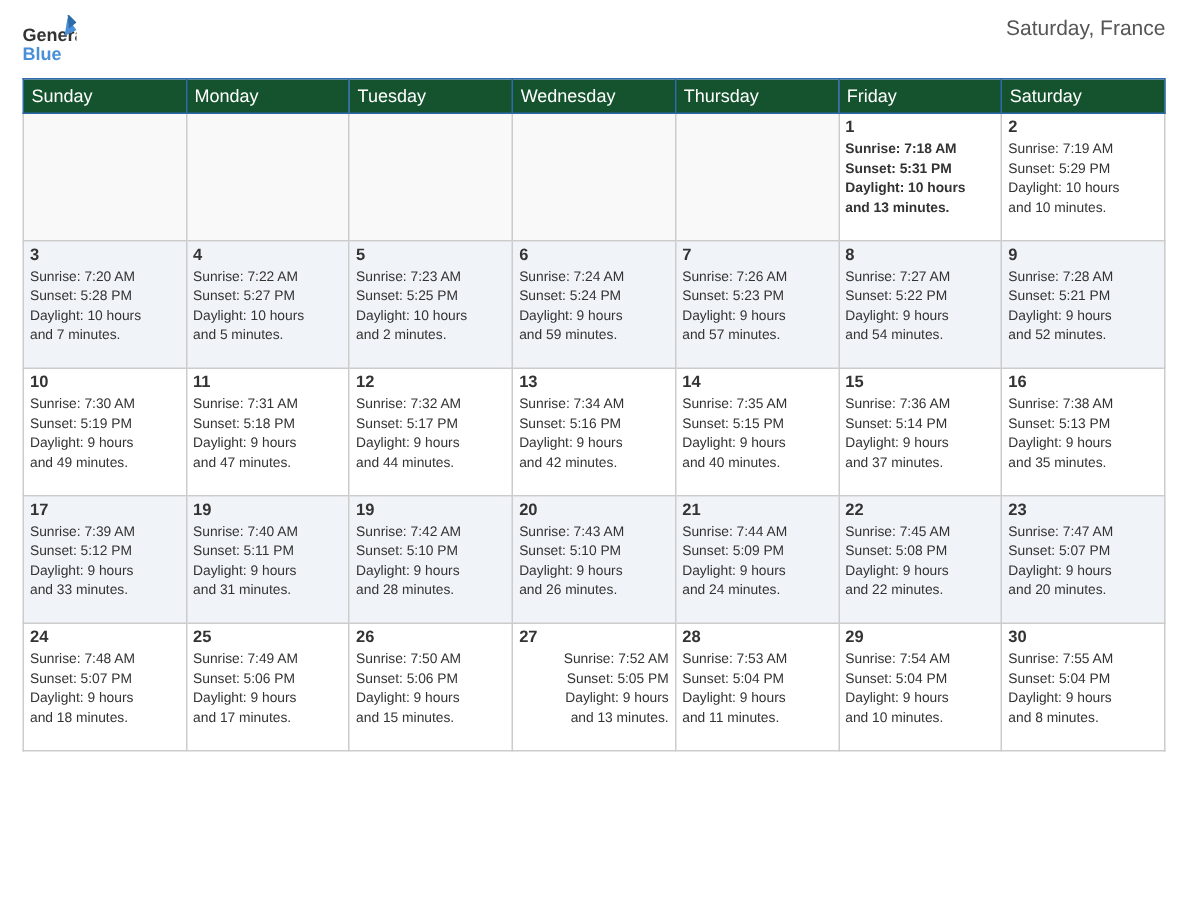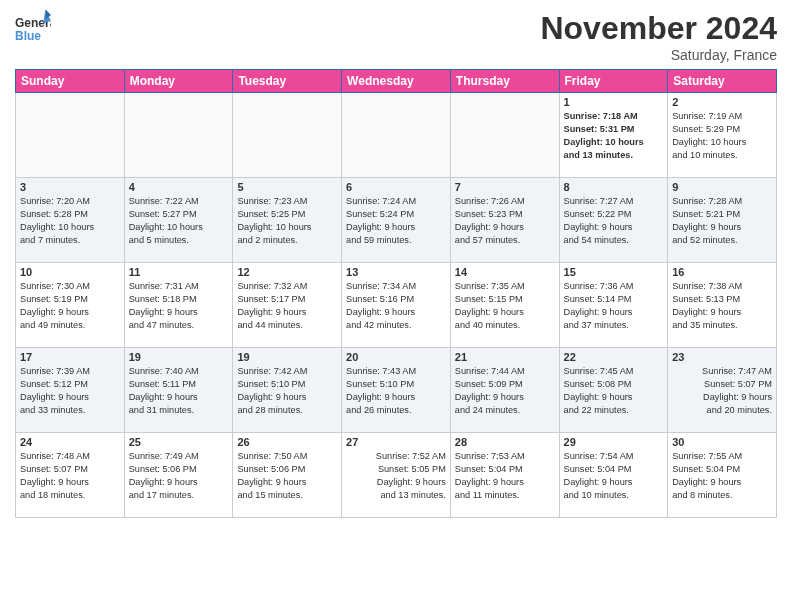--- a/index.html
+++ b/index.html
@@ -38,24 +38,24 @@
     .location {
       font-size: 14px;
       color: #555;
     }
     .calendar-table {
       width: 100%;
       border-collapse: collapse;
       table-layout: fixed;
     }
     .calendar-table th {
-      background: #ec4899;
+      background: #14532d;
       color: #fff;
       font-size: 12px;
-      font-weight: bold;
+      font-weight: normal;
       padding: 4px 5px;
       border: 1px solid #2e6aad;
       text-align: left;
     }
     .calendar-table td {
       border: 1px solid #ccc;
       vertical-align: top;
       padding: 3px 4px;
       font-size: 9.5px;
       color: #333;
@@ -90,21 +90,20 @@
   <div style="display:flex;align-items:center;gap:2px;">
     <svg width="36" height="36" viewBox="0 0 36 36" xmlns="http://www.w3.org/2000/svg">
       <text x="0" y="17" font-size="12" font-weight="bold" fill="#333" font-family="Arial">General</text>
       <text x="0" y="30" font-size="12" font-weight="bold" fill="#4a90d9" font-family="Arial">Blue</text>
       <polygon points="30,2 36,10 28,14" fill="#4a90d9"></polygon>
       <polygon points="34,0 40,6 35,10" fill="#2d6aa8" transform="translate(-4,-1)"></polygon>
     </svg>
   </div>
 </div>
     <div class="title-block">
-      <div class="month-title">November 2024</div>
       <div class="location">Saturday, France</div>
     </div>
   </div>
 
   <table class="calendar-table">
     <thead>
       <tr>
         <th>Sunday</th>
         <th>Monday</th>
         <th>Tuesday</th>
@@ -276,21 +275,21 @@
           </td>
           <td>
             <span class="day-num">22</span>
             <div class="day-info" style="white-space: pre-line;">Sunrise: 7:45 AM
 Sunset: 5:08 PM
 Daylight: 9 hours
 and 22 minutes.</div>
           </td>
           <td>
             <span class="day-num">23</span>
-            <div class="day-info" style="white-space: pre-line; text-align: right;">Sunrise: 7:47 AM
+            <div class="day-info" style="white-space: pre-line;">Sunrise: 7:47 AM
 Sunset: 5:07 PM
 Daylight: 9 hours
 and 20 minutes.</div>
           </td>
         </tr>
         <tr>
           <td>
             <span class="day-num">24</span>
             <div class="day-info" style="white-space: pre-line;">Sunrise: 7:48 AM
 Sunset: 5:07 PM

